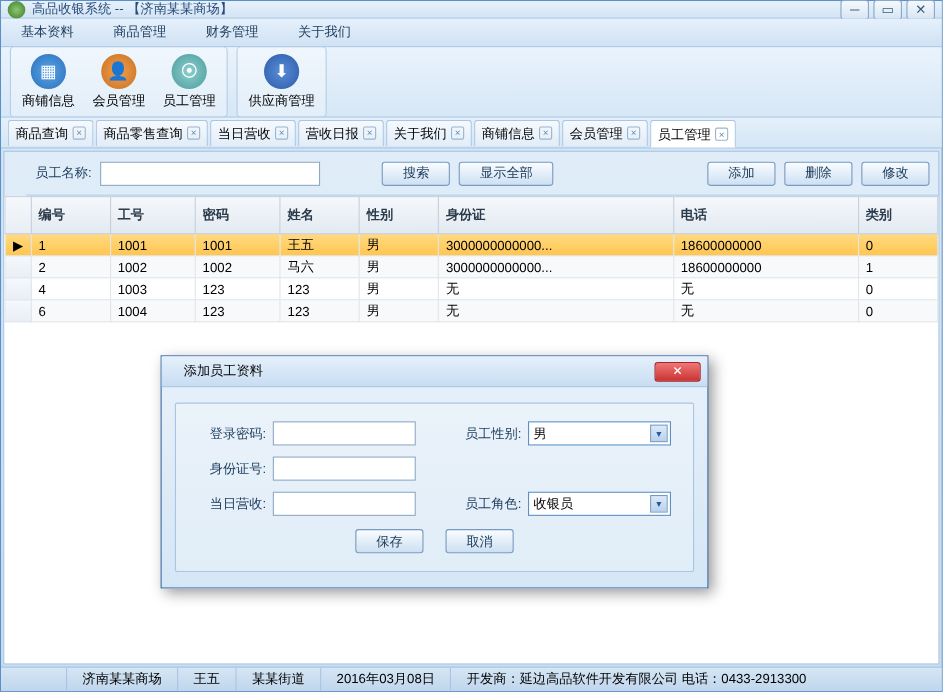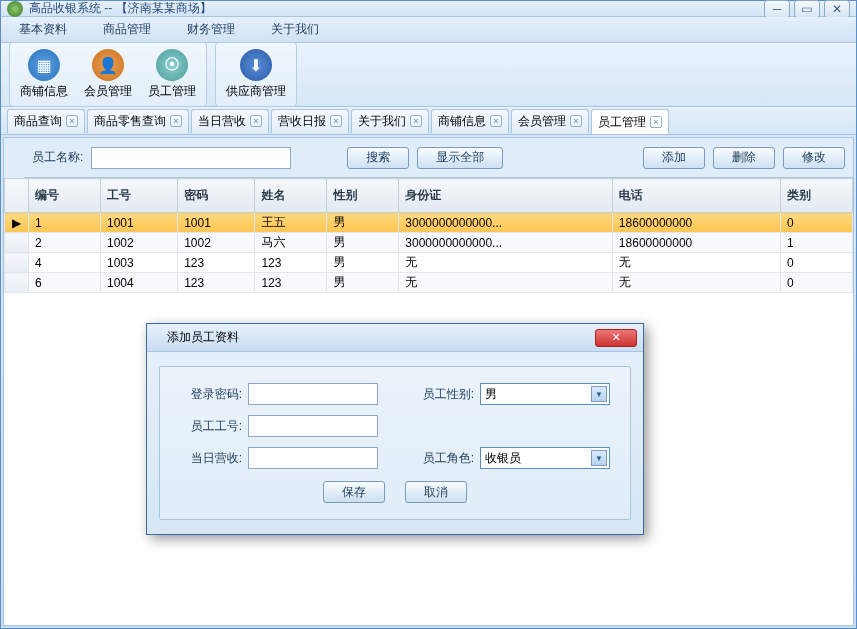--- a/index.html
+++ b/index.html
@@ -207,20 +207,28 @@
               <td>男</td>
               <td>无</td>
               <td>无</td>
               <td>0</td>
             </tr>
           </tbody>
       </table>
     </div>
   </div>
 
+  <div class="statusbar">
+    <div class="statuscell" style="width:60px"></div>
+    <div class="statuscell">济南某某商场</div>
+    <div class="statuscell">王五</div>
+    <div class="statuscell">某某街道</div>
+    <div class="statuscell">2016年03月08日</div>
+    <div class="statuscell spacer" style="border:none">开发商：延边高品软件开发有限公司  电话：0433-2913300</div>
+  </div>
 
   <div class="dialog">
     <div class="dlg-titlebar">
       <div class="icon-app" style="width:14px;height:14px"></div>
       <span>添加员工资料</span>
       <div class="spacer"></div>
       <div class="dlg-close">✕</div>
     </div>
     <div class="dlg-body">
       <div class="dlg-inner">
@@ -228,21 +236,21 @@
           <span class="formlabel">登录密码:</span>
           <input class="forminput" style="">
           <div style="width:20px"></div>
           <span class="formlabel">员工性别:</span>
           <div class="formselect">
             <span>男</span>
             <div class="dropbtn">▼</div>
           </div>
         </div>
         <div class="formrow">
-          <span class="formlabel">员工工号:</span>
+          <span class="formlabel">身份证号:</span>
           <input class="forminput" style="">
         </div>
         <div class="formrow">
           <span class="formlabel">当日营收:</span>
           <input class="forminput" style="">
           <div style="width:20px"></div>
           <span class="formlabel">员工角色:</span>
           <div class="formselect">
             <span>收银员</span>
             <div class="dropbtn">▼</div>

